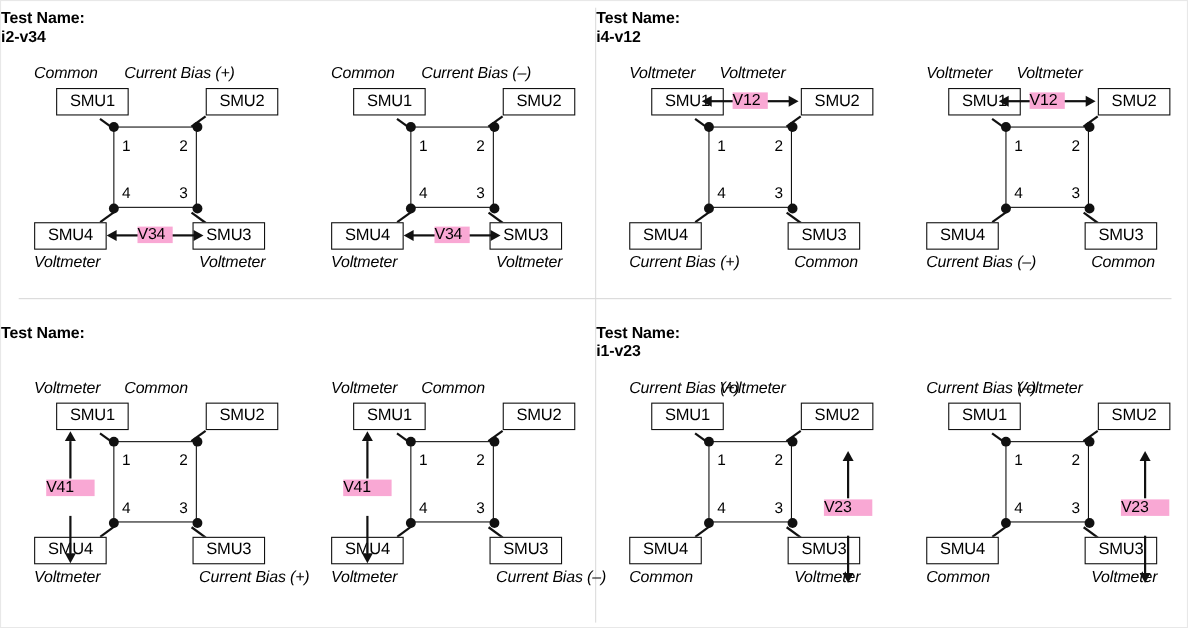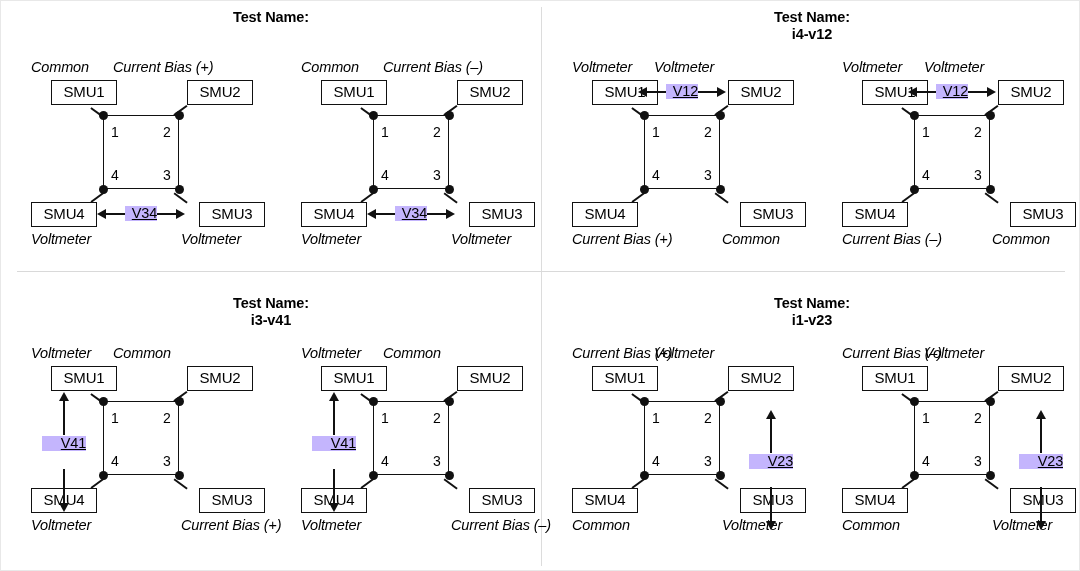--- a/index.html
+++ b/index.html
@@ -50,21 +50,20 @@
   .q-tl { left: 0;   top: 0; }
   .q-tr { left: 541px; top: 0; }
   .q-bl { left: 0;   top: 286px; }
   .q-br { left: 541px; top: 286px; }
 
   .test-title {
     position: absolute;
     left: 0;
     top: 8px;
     width: 540px;
-    text-align: center;
     font-weight: bold;
     font-size: 14.5px;
     line-height: 17px;
     letter-spacing: -0.1px;
   }
   .test-title .t-line1 { display: block; }
   .test-title .t-line2 { display: block; }
 
   
   .diagram {
@@ -85,21 +84,21 @@
     background: #ffffff;
     box-sizing: border-box;
     font-size: 15px;
     line-height: 22px;
     text-align: center;
     letter-spacing: -0.2px;
     z-index: 4;
   }
   .smu-1 { left: 8px;   top: 31px; margin-left: 20px; }
   .smu-2 { left: 164px; top: 31px; }
-  .smu-3 { left: 176px; top: 153px; }
+  .smu-3 { left: 152px; top: 153px; }
   .smu-4 { left: 8px;   top: 153px; }
 
   
   .role-label {
     position: absolute;
     font-size: 14.5px;
     line-height: 16px;
     white-space: nowrap;
     letter-spacing: -0.15px;
     font-style: italic;
@@ -158,24 +157,23 @@
 
   
   .meas {
     position: absolute;
     z-index: 6;
   }
   .meas-label {
     position: absolute;
     font-size: 14.5px;
     line-height: 15px;
-    background: #c4b5fd;
-    text-align: right;
+    background: #f9a8d4;
+    text-align: left;
     letter-spacing: -0.2px;
-    text-decoration: underline;
   }
 
   
   .meas-h { left: 74px; width: 88px; height: 16px; }
   .meas-h .bar-l,
   .meas-h .bar-r {
     position: absolute;
     top: 7px;
     height: 1.7px;
     background: #111111;
@@ -226,20 +224,21 @@
 <body>
 
 <div id="figure-card">
 
   <div class="divider-v"></div>
   <div class="divider-h"></div>
 
   <div class="quadrant q-tl">
       <div class="test-title">
         <span class="t-line1">Test Name:</span>
+        <span class="t-line2">i2-v34</span>
       </div>
       <div class="diagram d-left">
         <div class="role-label role-1">Common</div>
         <div class="role-label role-2">Current Bias (+)</div>
         <div class="role-label role-4">Voltmeter</div>
         <div class="role-label role-3">Voltmeter</div>
         <div class="smu-box smu-1">SMU1</div>
         <div class="smu-box smu-2">SMU2</div>
         <div class="smu-box smu-3">SMU3</div>
         <div class="smu-box smu-4">SMU4</div>
@@ -357,21 +356,20 @@
           <div class="bar-l"></div>
           <div class="bar-r"></div>
           <div class="head-r"></div>
           <div class="meas-label">V12</div>
         </div>
       </div>
     </div>
   <div class="quadrant q-bl">
       <div class="test-title">
         <span class="t-line1">Test Name:</span>
-        <span class="t-line2">i3-v41</span>
       </div>
       <div class="diagram d-left">
         <div class="role-label role-1">Voltmeter</div>
         <div class="role-label role-2">Common</div>
         <div class="role-label role-4">Voltmeter</div>
         <div class="role-label role-3">Current Bias (+)</div>
         <div class="smu-box smu-1">SMU1</div>
         <div class="smu-box smu-2">SMU2</div>
         <div class="smu-box smu-3">SMU3</div>
         <div class="smu-box smu-4">SMU4</div>

